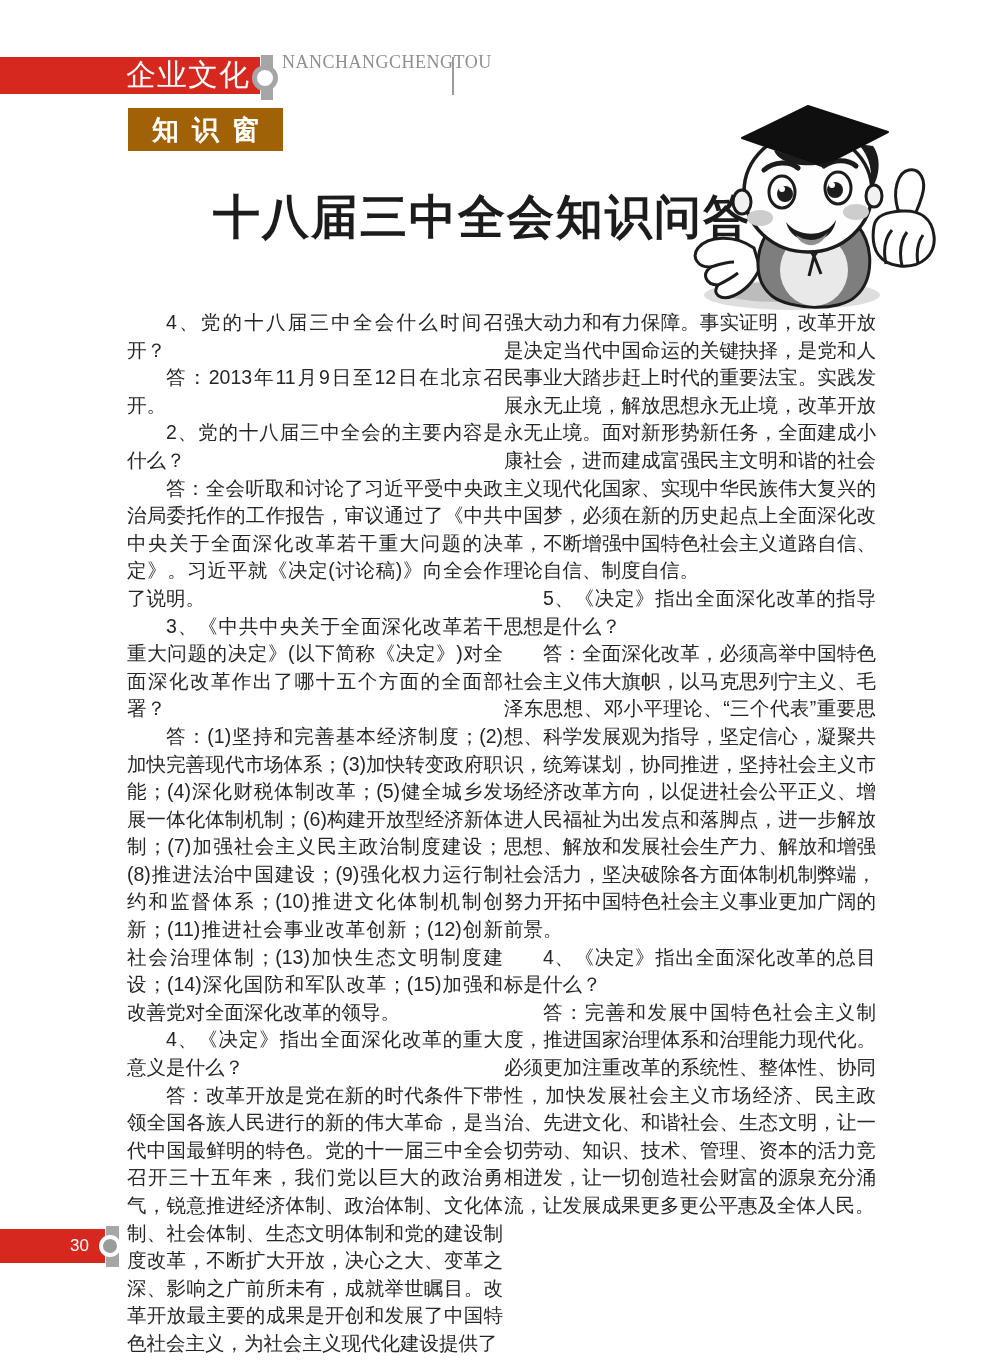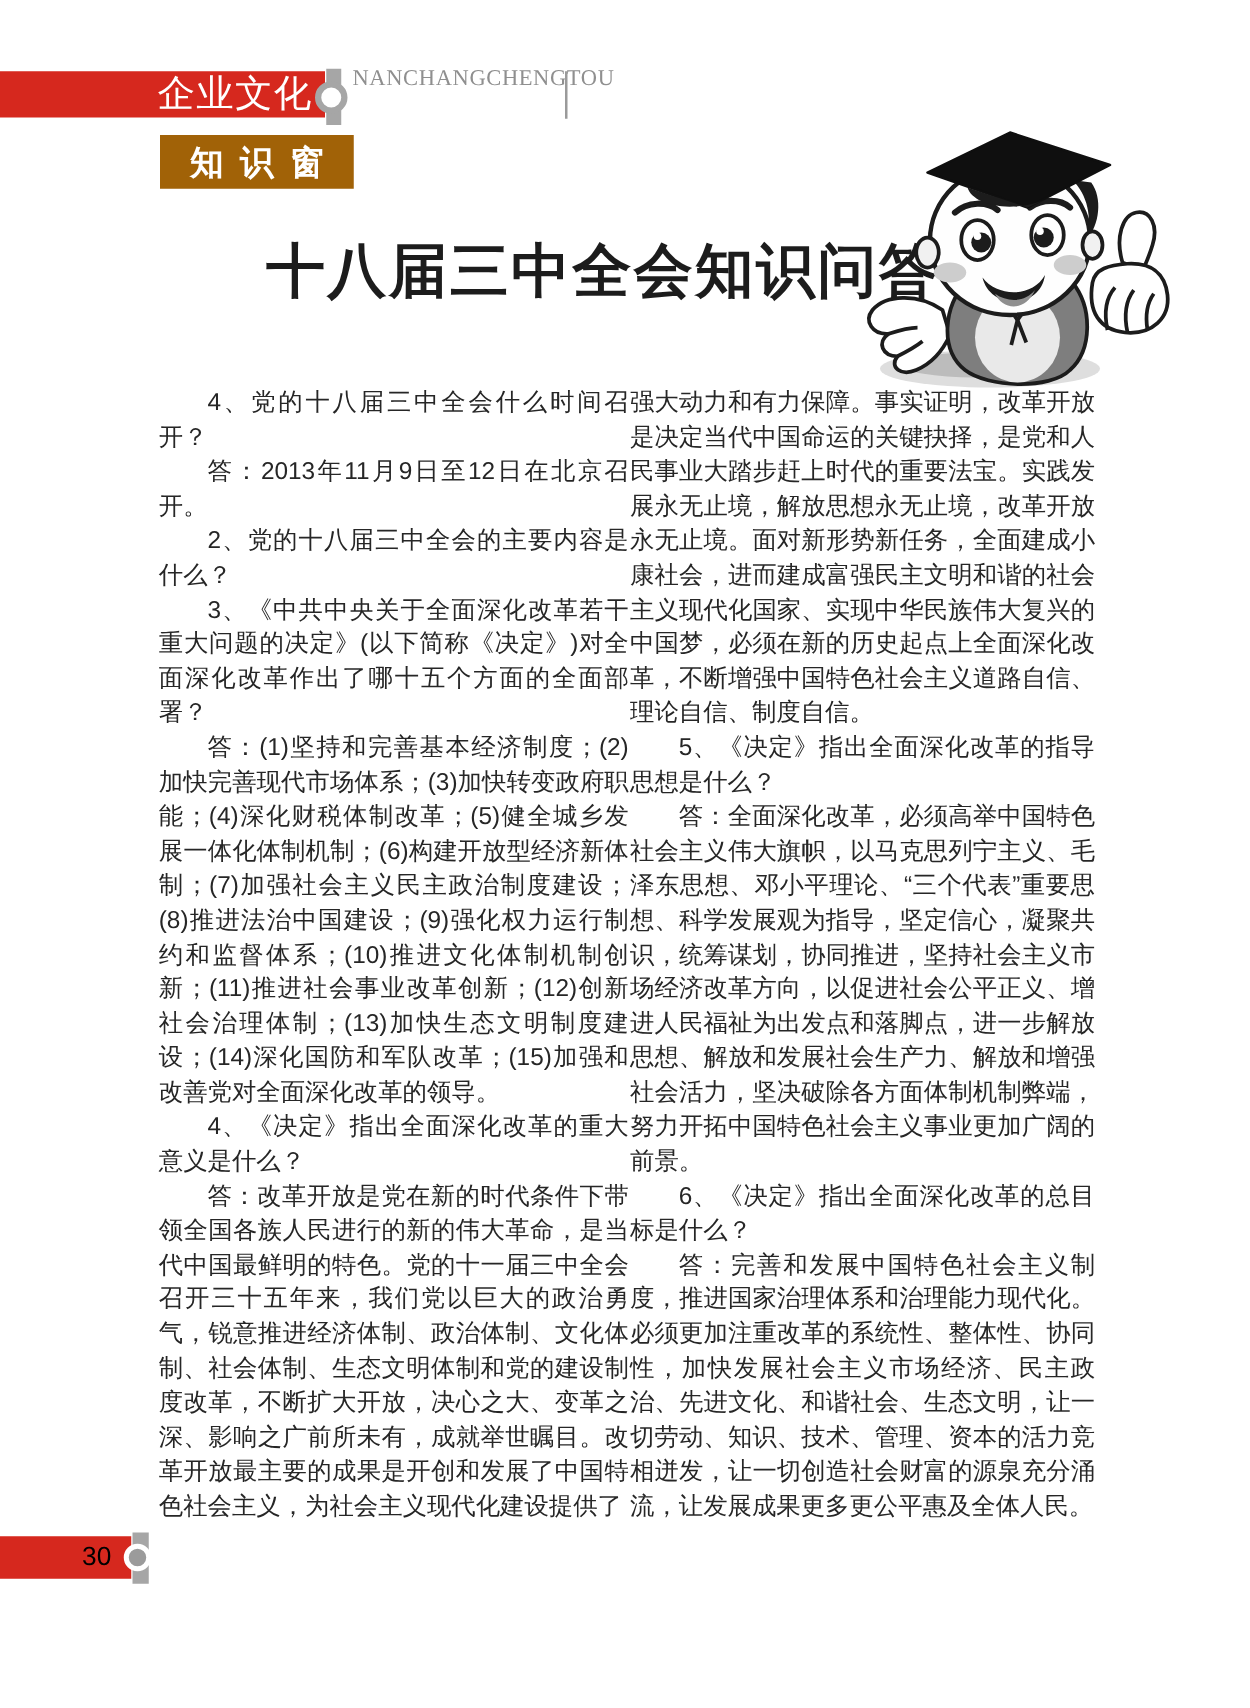--- a/index.html
+++ b/index.html
@@ -37,21 +37,21 @@
        text-align:justify;text-justify:inter-ideograph;}
   .col-left{left:127px;width:376px;}
   .col-right{left:504px;width:372px;}
   .para{margin:0;text-align:justify;}
   .para.indent{text-indent:2em;}
   .para.no-indent{text-indent:0;}
 
   
   .ftr-redbar{left:0;top:1229px;width:105px;height:34px;background:#d6281e;
               display:flex;align-items:center;justify-content:flex-end;padding-right:16px;box-sizing:border-box;}
-  .page-number{color:#000000;font-size:21px;text-align:right;}
+  .page-number{color:#ffffff;font-size:17px;text-align:right;}
   .ftr-graybar{left:106px;top:1226px;width:13px;height:41px;background:#a6a6a6;}
   .ftr-circle{left:99px;top:1235px;width:14px;height:14px;border-radius:50%;
               background:#9b9b9b;border:4px solid #ffffff;}
 </style>
 </head>
 <body>
 
 <div class="abs banner">
   <span class="banner-title">企业文化</span>
 </div>
@@ -111,31 +111,32 @@
   <g>
     <path d="M120 8 L200 34 L134 68 L54 40 Z" fill="#0f0f0f" stroke="#0f0f0f" stroke-width="2" stroke-linejoin="round"></path>
     <path d="M86 52 C90 66 122 74 152 60 L134 68 L92 54 Z" fill="#1c1c1c"></path>
   </g>
 </svg>
 
 <div class="abs col col-left">
   <p class="para indent">4、党的十八届三中全会什么时间召开？</p>
   <p class="para indent">答：2013年11月9日至12日在北京召开。</p>
   <p class="para indent">2、党的十八届三中全会的主要内容是什么？</p>
+  <p class="para indent">答：全会听取和讨论了习近平受中央政治局委托作的工作报告，审议通过了《中共中央关于全面深化改革若干重大问题的决定》。习近平就《决定(讨论稿)》向全会作了说明。</p>
   <p class="para indent">3、《中共中央关于全面深化改革若干重大问题的决定》(以下简称《决定》)对全面深化改革作出了哪十五个方面的全面部署？</p>
   <p class="para indent">答：(1)坚持和完善基本经济制度；(2)加快完善现代市场体系；(3)加快转变政府职能；(4)深化财税体制改革；(5)健全城乡发展一体化体制机制；(6)构建开放型经济新体制；(7)加强社会主义民主政治制度建设；(8)推进法治中国建设；(9)强化权力运行制约和监督体系；(10)推进文化体制机制创新；(11)推进社会事业改革创新；(12)创新社会治理体制；(13)加快生态文明制度建设；(14)深化国防和军队改革；(15)加强和改善党对全面深化改革的领导。</p>
   <p class="para indent">4、《决定》指出全面深化改革的重大意义是什么？</p>
   <p class="para indent">答：改革开放是党在新的时代条件下带领全国各族人民进行的新的伟大革命，是当代中国最鲜明的特色。党的十一届三中全会召开三十五年来，我们党以巨大的政治勇气，锐意推进经济体制、政治体制、文化体制、社会体制、生态文明体制和党的建设制度改革，不断扩大开放，决心之大、变革之深、影响之广前所未有，成就举世瞩目。改革开放最主要的成果是开创和发展了中国特色社会主义，为社会主义现代化建设提供了</p>
 </div>
 
 <div class="abs col col-right">
   <p class="para no-indent">强大动力和有力保障。事实证明，改革开放是决定当代中国命运的关键抉择，是党和人民事业大踏步赶上时代的重要法宝。实践发展永无止境，解放思想永无止境，改革开放永无止境。面对新形势新任务，全面建成小康社会，进而建成富强民主文明和谐的社会主义现代化国家、实现中华民族伟大复兴的中国梦，必须在新的历史起点上全面深化改革，不断增强中国特色社会主义道路自信、理论自信、制度自信。</p>
   <p class="para indent">5、《决定》指出全面深化改革的指导思想是什么？</p>
   <p class="para indent">答：全面深化改革，必须高举中国特色社会主义伟大旗帜，以马克思列宁主义、毛泽东思想、邓小平理论、“三个代表”重要思想、科学发展观为指导，坚定信心，凝聚共识，统筹谋划，协同推进，坚持社会主义市场经济改革方向，以促进社会公平正义、增进人民福祉为出发点和落脚点，进一步解放思想、解放和发展社会生产力、解放和增强社会活力，坚决破除各方面体制机制弊端，努力开拓中国特色社会主义事业更加广阔的前景。</p>
-  <p class="para indent">6、《决定》指出全面深化改革的总目标是什么？</p>
+  <p class="para indent">4、《决定》指出全面深化改革的总目标是什么？</p>
   <p class="para indent">答：完善和发展中国特色社会主义制度，推进国家治理体系和治理能力现代化。必须更加注重改革的系统性、整体性、协同性，加快发展社会主义市场经济、民主政治、先进文化、和谐社会、生态文明，让一切劳动、知识、技术、管理、资本的活力竞相迸发，让一切创造社会财富的源泉充分涌流，让发展成果更多更公平惠及全体人民。</p>
 </div>
 
 <div class="abs ftr-redbar">
   <span class="page-number">30</span>
 </div>
 <div class="abs ftr-graybar"></div>
 <div class="abs ftr-circle"></div>
 
 </body></html>

